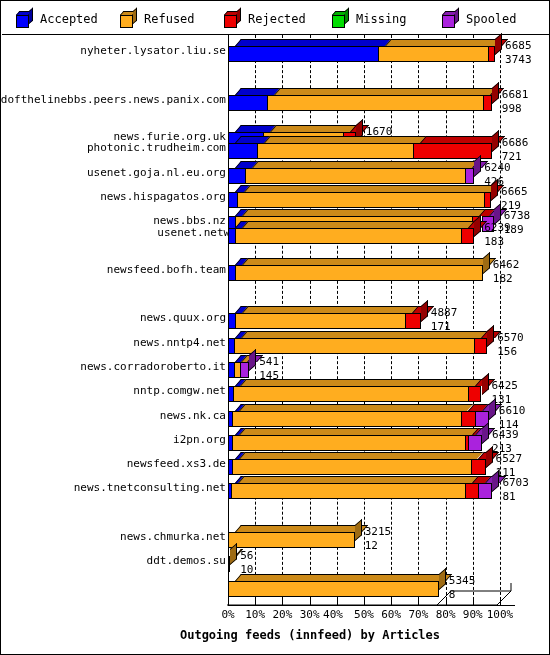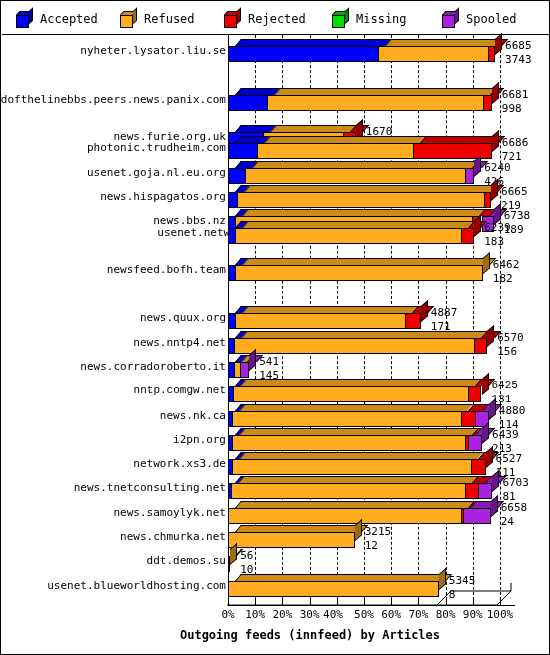--- a/index.html
+++ b/index.html
@@ -285,21 +285,21 @@
           <div class="segtop" style="left: 238.712px; width: 5.984px; background: rgb(204, 138, 25);"></div>
           <div class="seg" style="left: 231.712px; width: 5.984px; background: rgb(255, 173, 31);"></div>
           <div class="segtop last" style="left: 244.696px; width: 9.52px; background: rgb(136, 27, 177);"></div>
           <div class="segside" style="left: 247.216px; background: rgb(105, 21, 137);"></div>
           <div class="seg last" style="left: 237.696px; width: 9.52px; background: rgb(170, 34, 221);"></div>
           <div class="valbox" style="left: 257.216px;">
             <span class="v1">541</span>
             <span class="v2">145</span>
           </div>
         </div>
-        <div class="row" style="top: 343.2px; font-family: Liberation Mono, monospace;">
+        <div class="row" style="top: 343.2px;">
           <div class="rowlabel">nntp.comgw.net</div>
           <div class="segtop" style="left: 233px; width: 5.168px; background: rgb(0, 0, 204);"></div>
           <div class="seg" style="left: 226px; width: 5.168px; background: rgb(0, 0, 255);"></div>
           <div class="segtop" style="left: 238.168px; width: 234.736px; background: rgb(204, 138, 25);"></div>
           <div class="seg" style="left: 231.168px; width: 234.736px; background: rgb(255, 173, 31);"></div>
           <div class="segtop last" style="left: 472.904px; width: 13.6px; background: rgb(190, 0, 0);"></div>
           <div class="segside" style="left: 479.504px; background: rgb(148, 0, 0);"></div>
           <div class="seg last" style="left: 465.904px; width: 13.6px; background: rgb(238, 0, 0);"></div>
           <div class="valbox" style="left: 489.504px;">
             <span class="v1">6425</span>
@@ -311,42 +311,42 @@
           <div class="segtop" style="left: 233px; width: 4.352px; background: rgb(0, 0, 204);"></div>
           <div class="seg" style="left: 226px; width: 4.352px; background: rgb(0, 0, 255);"></div>
           <div class="segtop" style="left: 237.352px; width: 228.48px; background: rgb(204, 138, 25);"></div>
           <div class="seg" style="left: 230.352px; width: 228.48px; background: rgb(255, 173, 31);"></div>
           <div class="segtop" style="left: 465.832px; width: 14.144px; background: rgb(190, 0, 0);"></div>
           <div class="seg" style="left: 458.832px; width: 14.144px; background: rgb(238, 0, 0);"></div>
           <div class="segtop last" style="left: 479.976px; width: 13.872px; background: rgb(136, 27, 177);"></div>
           <div class="segside" style="left: 486.848px; background: rgb(105, 21, 137);"></div>
           <div class="seg last" style="left: 472.976px; width: 13.872px; background: rgb(170, 34, 221);"></div>
           <div class="valbox" style="left: 496.848px;">
-            <span class="v1">4880</span>
+            <span class="v1">6610</span>
             <span class="v2">114</span>
           </div>
         </div>
         <div class="row" style="top: 391.8px;">
           <div class="rowlabel">i2pn.org</div>
           <div class="segtop" style="left: 233px; width: 4.352px; background: rgb(0, 0, 204);"></div>
           <div class="seg" style="left: 226px; width: 4.352px; background: rgb(0, 0, 255);"></div>
           <div class="segtop" style="left: 237.352px; width: 232.56px; background: rgb(204, 138, 25);"></div>
           <div class="seg" style="left: 230.352px; width: 232.56px; background: rgb(255, 173, 31);"></div>
           <div class="segtop" style="left: 469.912px; width: 2.72px; background: rgb(190, 0, 0);"></div>
           <div class="seg" style="left: 462.912px; width: 2.72px; background: rgb(238, 0, 0);"></div>
           <div class="segtop last" style="left: 472.632px; width: 14.416px; background: rgb(136, 27, 177);"></div>
           <div class="segside" style="left: 480.048px; background: rgb(105, 21, 137);"></div>
           <div class="seg last" style="left: 465.632px; width: 14.416px; background: rgb(170, 34, 221);"></div>
           <div class="valbox" style="left: 490.048px;">
             <span class="v1">6439</span>
             <span class="v2">213</span>
           </div>
         </div>
         <div class="row" style="top: 416.1px;">
-          <div class="rowlabel">network.xs3.de</div>
+          <div class="rowlabel">newsfeed.xs3.de</div>
           <div class="segtop" style="left: 233px; width: 4.352px; background: rgb(0, 0, 204);"></div>
           <div class="seg" style="left: 226px; width: 4.352px; background: rgb(0, 0, 255);"></div>
           <div class="segtop" style="left: 237.352px; width: 238.272px; background: rgb(204, 138, 25);"></div>
           <div class="seg" style="left: 230.352px; width: 238.272px; background: rgb(255, 173, 31);"></div>
           <div class="segtop last" style="left: 475.624px; width: 14.96px; background: rgb(190, 0, 0);"></div>
           <div class="segside" style="left: 483.584px; background: rgb(148, 0, 0);"></div>
           <div class="seg last" style="left: 468.624px; width: 14.96px; background: rgb(238, 0, 0);"></div>
           <div class="valbox" style="left: 493.584px;">
             <span class="v1">6527</span>
             <span class="v2">111</span>
@@ -361,34 +361,20 @@
           <div class="segtop" style="left: 470.184px; width: 12.512px; background: rgb(190, 0, 0);"></div>
           <div class="seg" style="left: 463.184px; width: 12.512px; background: rgb(238, 0, 0);"></div>
           <div class="segtop last" style="left: 482.696px; width: 14.688px; background: rgb(136, 27, 177);"></div>
           <div class="segside" style="left: 490.384px; background: rgb(105, 21, 137);"></div>
           <div class="seg last" style="left: 475.696px; width: 14.688px; background: rgb(170, 34, 221);"></div>
           <div class="valbox" style="left: 500.384px;">
             <span class="v1">6703</span>
             <span class="v2">81</span>
           </div>
         </div>
-        <div class="row" style="top: 464.7px;">
-          <div class="rowlabel">news.samoylyk.net</div>
-          <div class="segtop" style="left: 233px; width: 232.56px; background: rgb(204, 138, 25);"></div>
-          <div class="seg" style="left: 226px; width: 232.56px; background: rgb(255, 173, 31);"></div>
-          <div class="segtop" style="left: 465.56px; width: 2.176px; background: rgb(190, 0, 0);"></div>
-          <div class="seg" style="left: 458.56px; width: 2.176px; background: rgb(238, 0, 0);"></div>
-          <div class="segtop last" style="left: 467.736px; width: 28.016px; background: rgb(136, 27, 177);"></div>
-          <div class="segside" style="left: 488.752px; background: rgb(105, 21, 137);"></div>
-          <div class="seg last" style="left: 460.736px; width: 28.016px; background: rgb(170, 34, 221);"></div>
-          <div class="valbox" style="left: 498.752px;">
-            <span class="v1">6658</span>
-            <span class="v2">24</span>
-          </div>
-        </div>
         <div class="row" style="top: 489px;">
           <div class="rowlabel">news.chmurka.net</div>
           <div class="segtop last" style="left: 233px; width: 126.752px; background: rgb(204, 138, 25);"></div>
           <div class="segside" style="left: 352.752px; background: rgb(158, 107, 19);"></div>
           <div class="seg last" style="left: 226px; width: 126.752px; background: rgb(255, 173, 31);"></div>
           <div class="valbox" style="left: 362.752px;">
             <span class="v1">3215</span>
             <span class="v2">12</span>
           </div>
         </div>
@@ -396,21 +382,20 @@
           <div class="rowlabel">ddt.demos.su</div>
           <div class="segtop last" style="left: 233px; width: 2.176px; background: rgb(204, 138, 25);"></div>
           <div class="segside" style="left: 228.176px; background: rgb(158, 107, 19);"></div>
           <div class="seg last" style="left: 226px; width: 2.176px; background: rgb(255, 173, 31);"></div>
           <div class="valbox" style="left: 238.176px;">
             <span class="v1">56</span>
             <span class="v2">10</span>
           </div>
         </div>
         <div class="row" style="top: 537.6px;">
-          <div class="rowlabel">usenet.blueworldhosting.com</div>
           <div class="segtop last" style="left: 233px; width: 210.8px; background: rgb(204, 138, 25);"></div>
           <div class="segside" style="left: 436.8px; background: rgb(158, 107, 19);"></div>
           <div class="seg last" style="left: 226px; width: 210.8px; background: rgb(255, 173, 31);"></div>
           <div class="valbox" style="left: 446.8px;">
             <span class="v1">5345</span>
             <span class="v2">8</span>
           </div>
         </div>
       </div>
     <div id="floor" style="top: 547.9px;">

